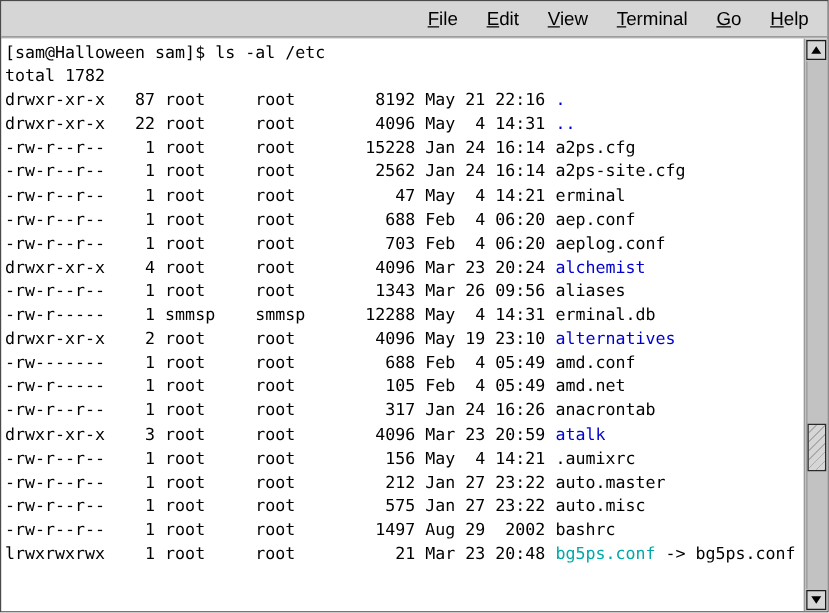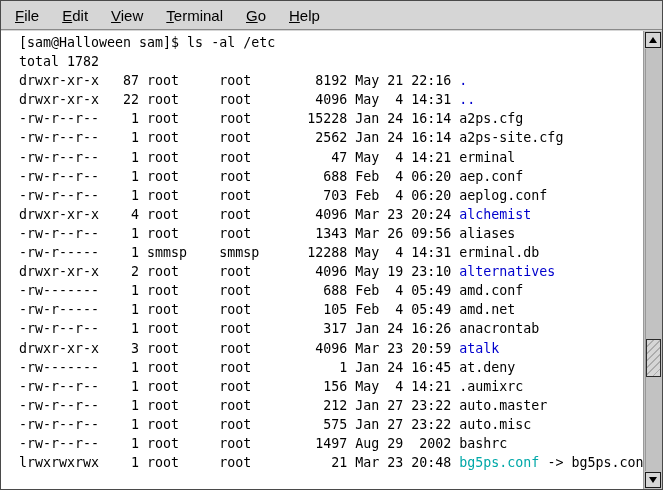--- a/index.html
+++ b/index.html
@@ -18,35 +18,35 @@
     font-family:"Liberation Sans", sans-serif;
     overflow:hidden;
   }
   .menubar {
     height:29px;
     display:flex;
     align-items:center;
     padding-left:6px;
     background:var(--chrome);
     border-bottom:1px solid #8a8a8a;
+    justify-content:flex-end;
   }
   .menu-item {
     font-size:15px;
     color:#000;
     padding:3px 8px;
     margin-right:7px;
     cursor:default;
   }
   .menu-item u { text-decoration:underline; }
   .content {
     position:absolute;
     top:30px; left:0; right:0; bottom:0;
     display:flex;
     background:#fff;
-    padding-left:15px;
   }
   .viewport {
     flex:1;
     overflow:hidden;
     padding:2px 0 0 3px;
     font-family:"DejaVu Sans Mono", monospace;
     font-size:13.3px;
     color:#000;
   }
   .tline {
@@ -125,21 +125,20 @@
           <div class="tline">-rw-r--r--    1 root     root         688 Feb  4 06:20 <span>aep.conf</span></div>
           <div class="tline">-rw-r--r--    1 root     root         703 Feb  4 06:20 <span>aeplog.conf</span></div>
           <div class="tline">drwxr-xr-x    4 root     root        4096 Mar 23 20:24 <span class="dir">alchemist</span></div>
           <div class="tline">-rw-r--r--    1 root     root        1343 Mar 26 09:56 <span>aliases</span></div>
           <div class="tline">-rw-r-----    1 smmsp    smmsp      12288 May  4 14:31 <span>erminal.db</span></div>
           <div class="tline">drwxr-xr-x    2 root     root        4096 May 19 23:10 <span class="dir">alternatives</span></div>
           <div class="tline">-rw-------    1 root     root         688 Feb  4 05:49 <span>amd.conf</span></div>
           <div class="tline">-rw-r-----    1 root     root         105 Feb  4 05:49 <span>amd.net</span></div>
           <div class="tline">-rw-r--r--    1 root     root         317 Jan 24 16:26 <span>anacrontab</span></div>
           <div class="tline">drwxr-xr-x    3 root     root        4096 Mar 23 20:59 <span class="dir">atalk</span></div>
-          <div class="tline">-rw-------    1 root     root           1 Jan 24 16:45 <span>at.deny</span></div>
           <div class="tline">-rw-r--r--    1 root     root         156 May  4 14:21 <span>.aumixrc</span></div>
           <div class="tline">-rw-r--r--    1 root     root         212 Jan 27 23:22 <span>auto.master</span></div>
           <div class="tline">-rw-r--r--    1 root     root         575 Jan 27 23:22 <span>auto.misc</span></div>
           <div class="tline">-rw-r--r--    1 root     root        1497 Aug 29  2002 <span>bashrc</span></div>
           <div class="tline">lrwxrwxrwx    1 root     root          21 Mar 23 20:48 <span class="lnk">bg5ps.conf</span> -&gt; bg5ps.conf</div>
         </div>
     </div>
     <div class="scrollbar">
       <div class="sb-btn up">
         <div class="tri-up"></div>

